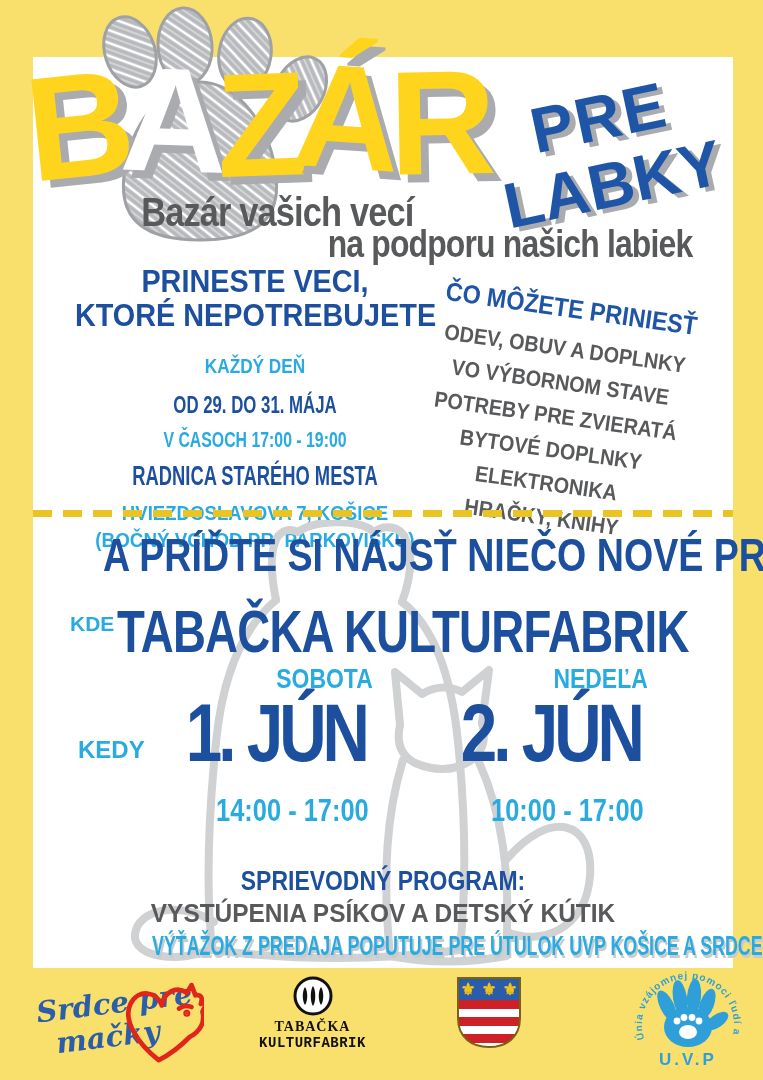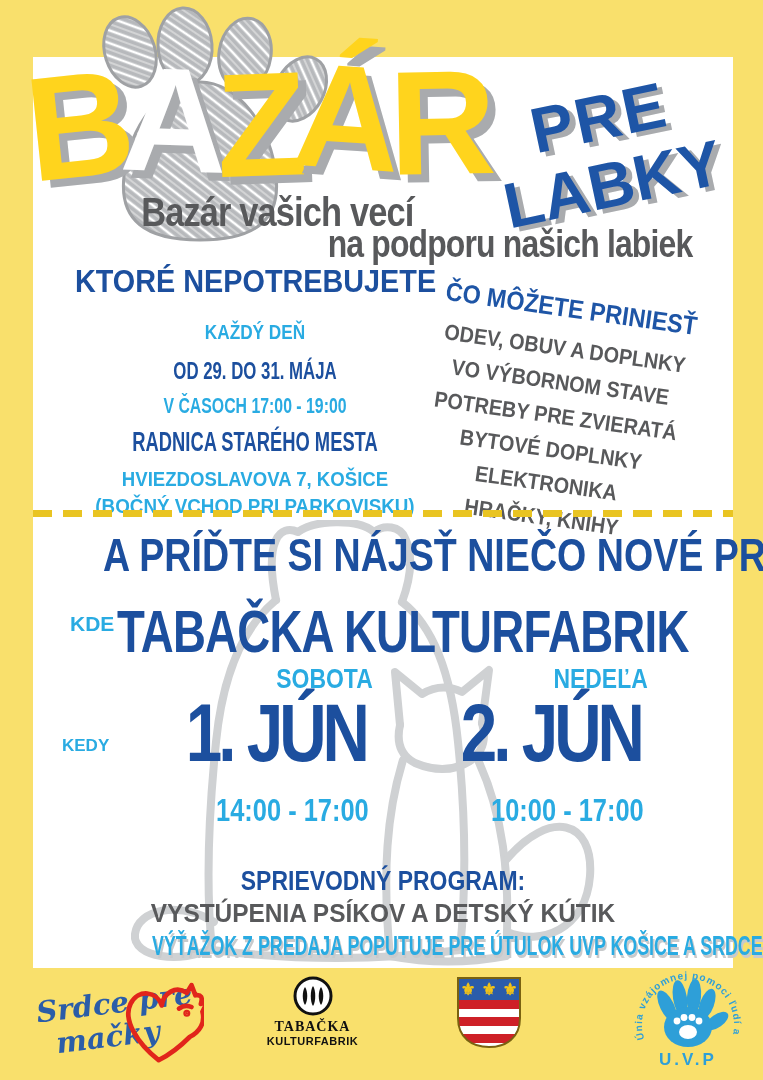--- a/index.html
+++ b/index.html
@@ -47,40 +47,40 @@
             transform:rotate(8deg) scaleX(0.9); transform-origin:0 0;}
   .rc-h{font-size:26px; color:#1E55A6; white-space:nowrap; margin-bottom:8px;}
   .rc-item{font-size:22px; line-height:34px; color:#58595B; white-space:nowrap;}
 
   .dashline{left:33px; top:510px; width:700px; height:7px;
     background:repeating-linear-gradient(90deg,#E9C422 0 19px,rgba(0,0,0,0) 19px 30px);}
   .comefind{top:527px; font-size:47px;}
 
   .kde{left:70px; top:612px; font-size:21px;}
   .venue{top:597px; font-size:60px; letter-spacing:-1px;}
-  .kedy{left:62px; top:736px; font-size:17px;}
+  .kedy{left:78px; top:736px; font-size:24px;}
   .daycol{top:664px; width:270px; height:180px; text-align:right;}
   .daycol .day{font-size:27px; transform:scaleX(0.85);}
   .daycol .date{position:absolute; top:22px; width:100%; font-size:82px; letter-spacing:-5px; transform:scaleX(0.8); white-space:nowrap;}
   .daycol .time{position:absolute; top:129px; width:100%; font-size:31px; transform:scaleX(0.82); white-space:nowrap;}
 
   .prog-h{top:866px; font-size:27px;}
   .prog-t{top:898px; font-size:26px; color:#58595B;}
   .proceeds{top:931px; font-size:27px; text-shadow:2.5px 2.5px 0 #C8CACC;}
 
   
   .srdce{left:22px; top:982px; width:210px; height:88px;}
   .srdce .t{position:absolute; font-family:"DejaVu Serif", serif; font-style:italic;
             color:#2B5DA8; transform:rotate(-7deg); font-size:29px; white-space:nowrap;}
   .srdce .t1{left:14px; top:4px;}
   .srdce .t2{left:34px; top:38px;}
   .tabacka{left:240px; top:976px; width:145px; text-align:center; color:#111111;}
   .tabacka .logo{display:block; margin:0 auto;}
   .tabacka .t1{font-family:"Liberation Serif", serif; font-size:14px; letter-spacing:1px; margin-top:3px;}
-  .tabacka .t2{font-family:Liberation Sans, sans-serif; font-size:11px; letter-spacing:0.5px;}
+  .tabacka .t2{font-family:Liberation Mono, monospace; font-size:14px; letter-spacing:0.5px;}
   .patronage{top:1042px; font-size:24px; color:#1E3A6B;}
 </style>
 </head>
 <body>
 
 <div class="poster">
   <div class="white-area"></div>
 
   <svg class="abs" style="left:95px; top:4px;" width="240" height="245" viewBox="0 0 240 245">
     <defs>
@@ -109,20 +109,23 @@
   </div>
 
   <div class="abs tag1">
       <span class="sx" style="transform:scaleX(0.86)">Bazár vašich vecí</span>
     </div>
   <div class="abs tag2">
       <span class="sx" style="transform:scaleX(0.84)">na podporu našich labiek</span>
     </div>
 
   <div class="abs leftcol">
+    <div class="lc-h navy">
+        <span class="sx" style="transform:scaleX(0.9)">PRINESTE VECI,</span>
+      </div>
     <div class="lc-h navy">
         <span class="sx" style="transform:scaleX(0.9)">KTORÉ NEPOTREBUJETE</span>
       </div>
     <div class="lc-everyday cyan">
         <span class="sx" style="transform:scaleX(0.82)">KAŽDÝ DEŇ</span>
       </div>
     <div class="lc-dates navy">
         <span class="sx" style="transform:scaleX(0.7)">OD 29. DO 31. MÁJA</span>
       </div>
     <div class="lc-times cyan">

